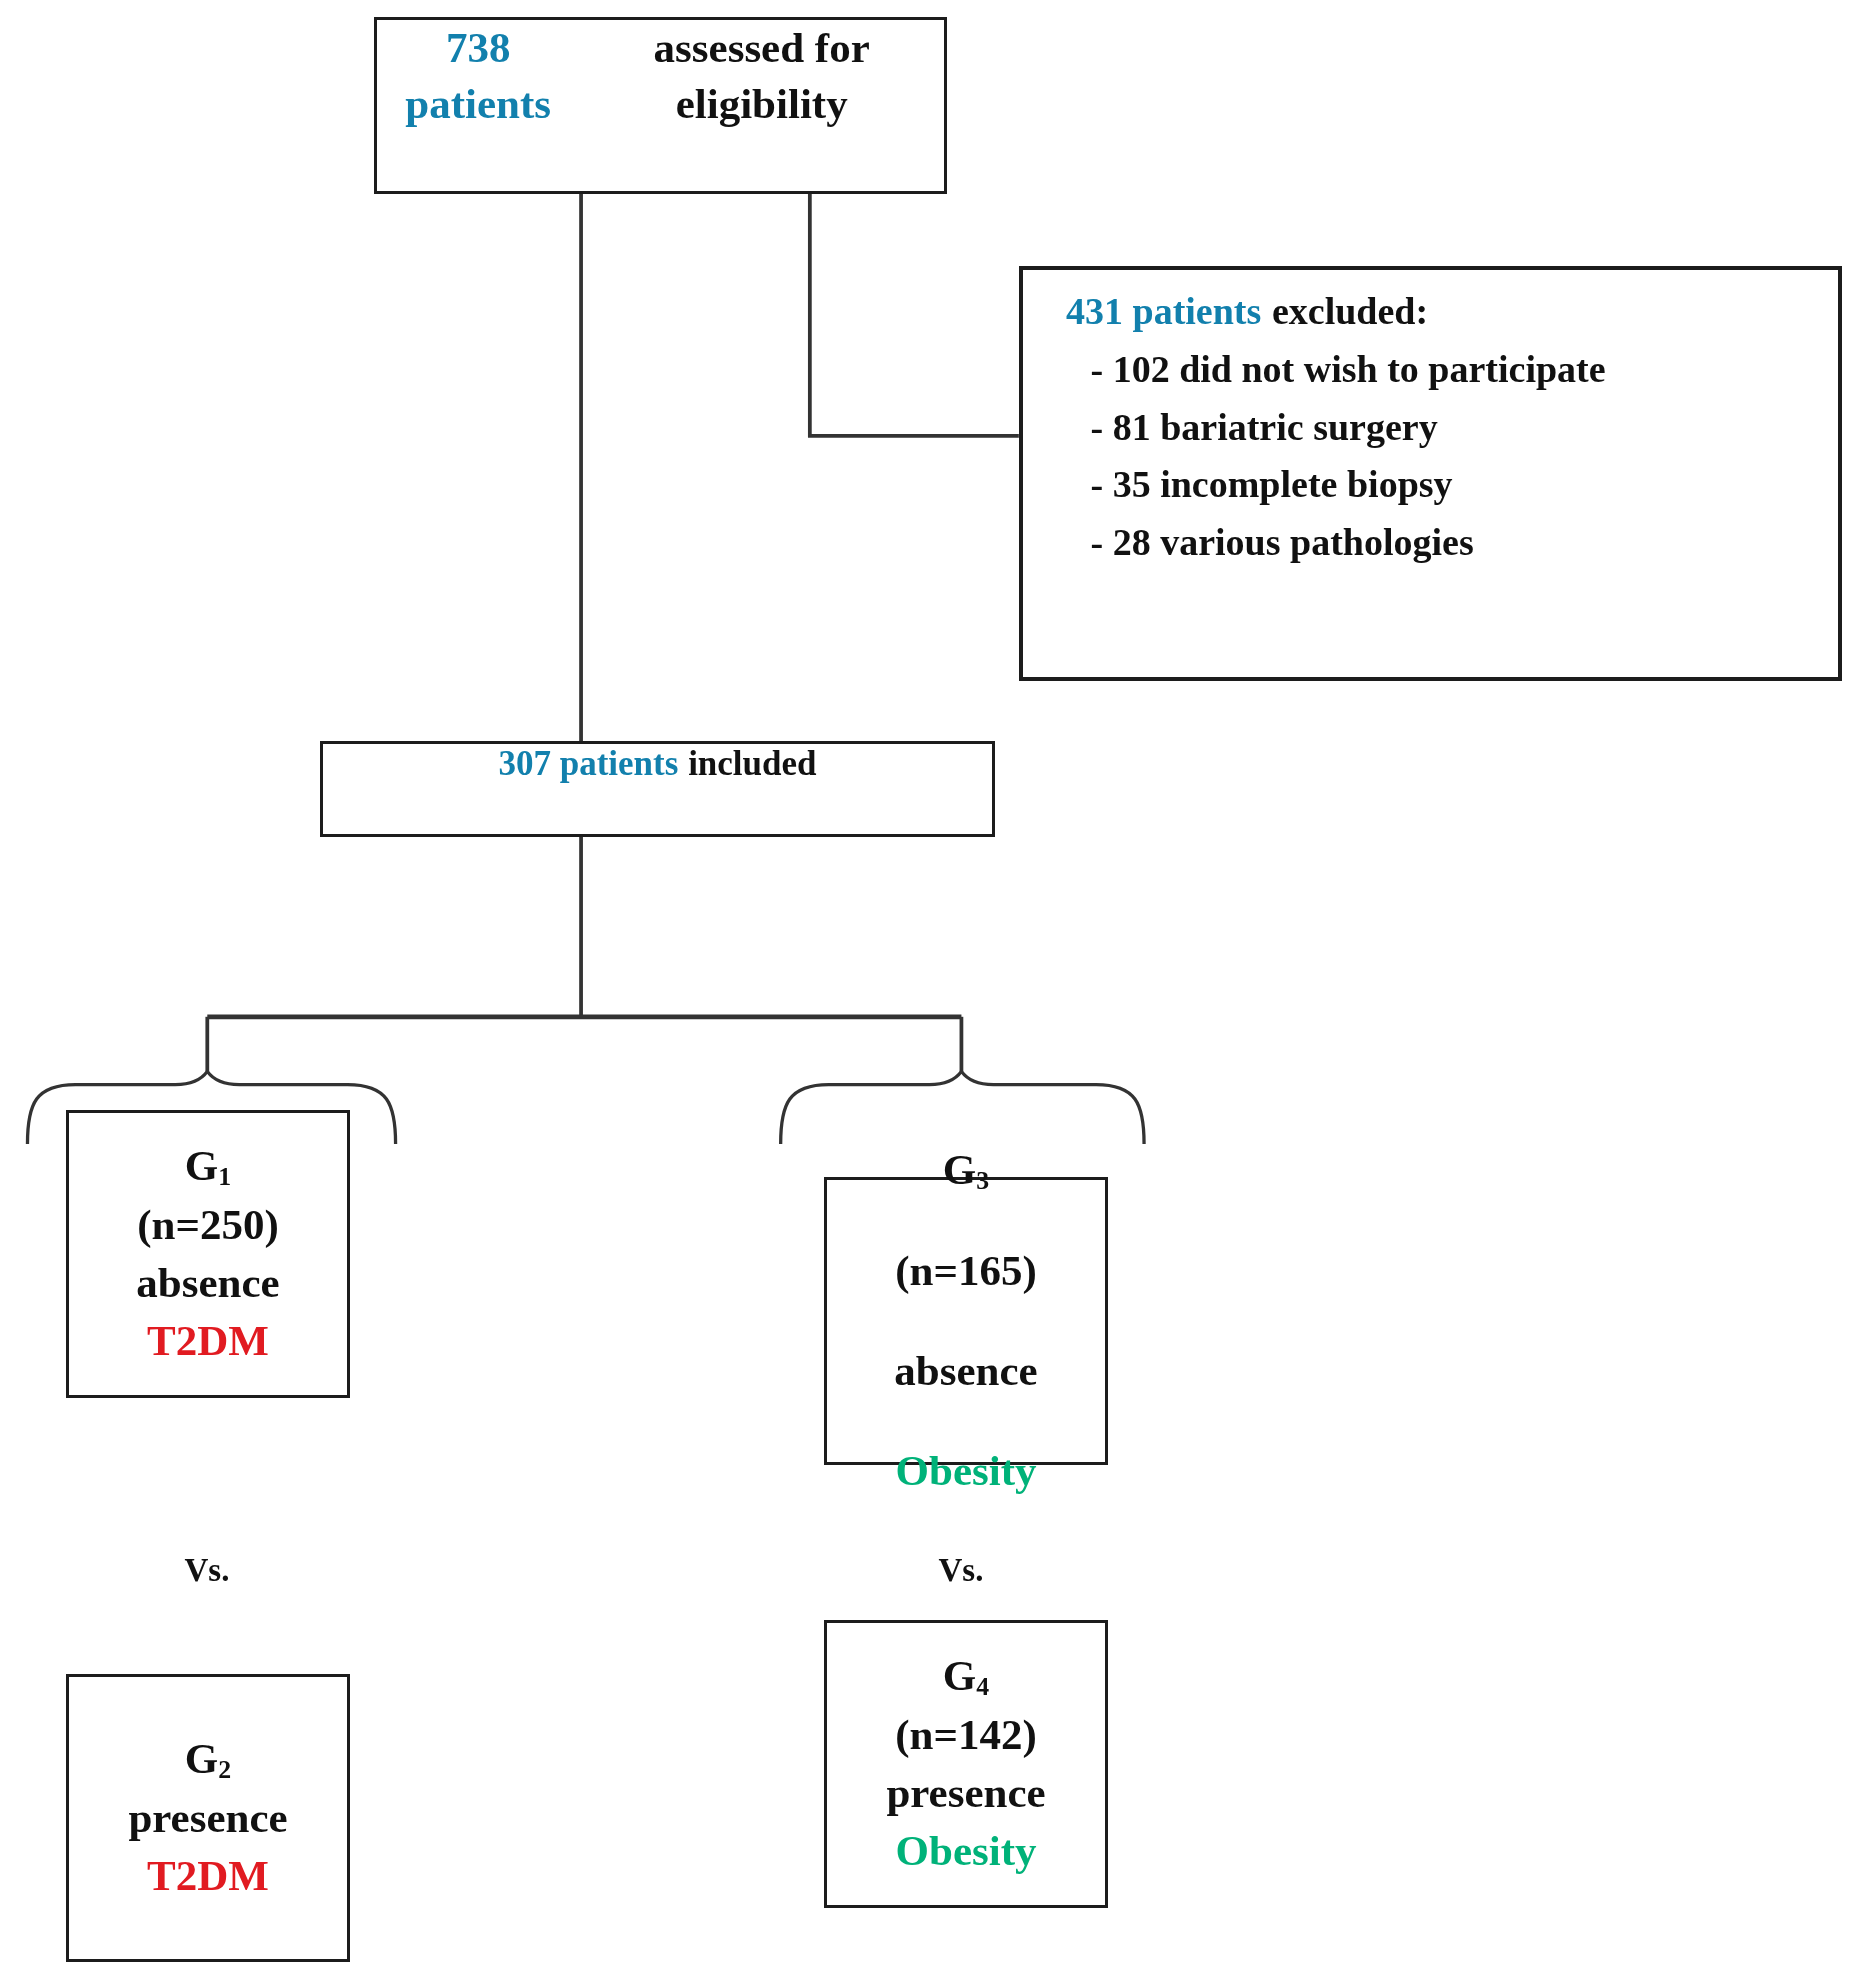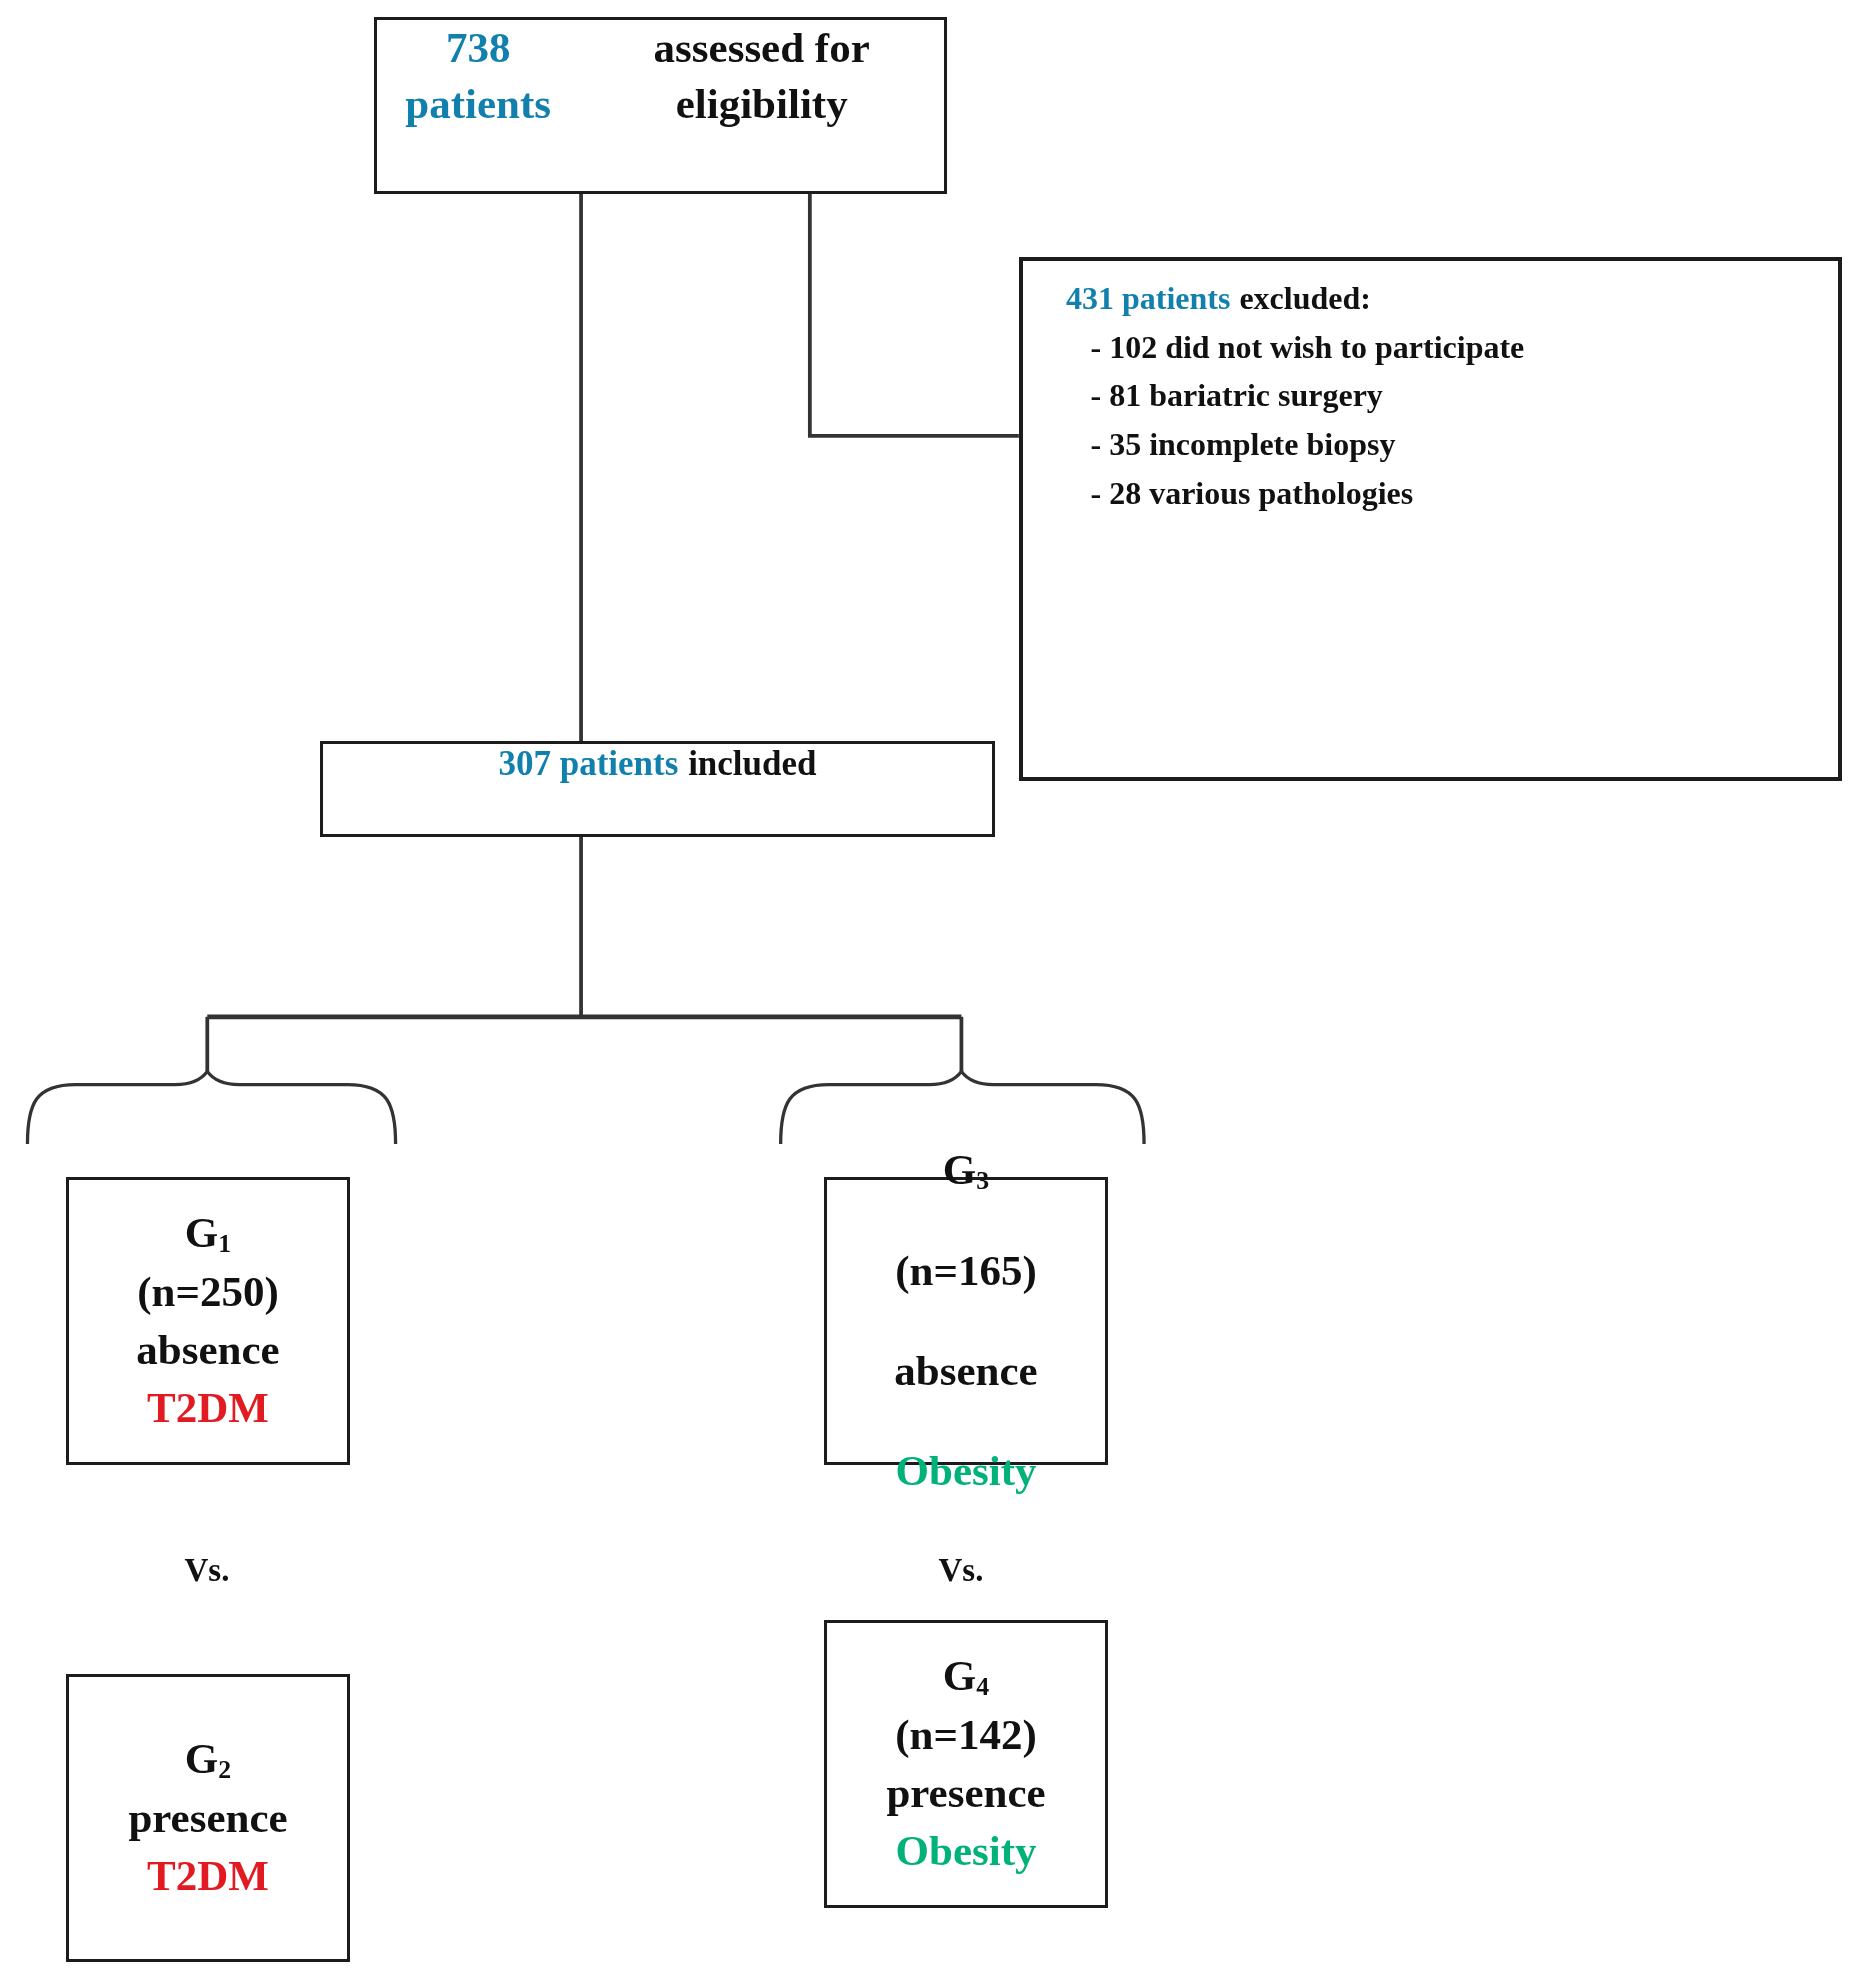--- a/index.html
+++ b/index.html
@@ -17,39 +17,39 @@
     background:#fff;
     border:3.8px solid #1c1c1c;
     text-align:center;
   }
   #eligibility-box{
     left:374px;top:17px;width:573px;height:177px;
     font-size:43px;line-height:1.30;
     display:flex;justify-content:center;
   }
   #excluded-box{
-    left:1019px;top:257px;width:823px;height:524px;
+    left:1019px;top:266px;width:823px;height:415px;
     border-width:4.7px;
-    font-size:32px;line-height:1.52;
+    font-size:38px;line-height:1.52;
     text-align:left;
     padding:13px 9.4px 7.5px 43px;
   }
   #excluded-box .excl-item{padding-left:24.5px;white-space:nowrap;}
   #included-box{
     left:320px;top:741px;width:675px;height:96px;
     font-size:35px;
     display:flex;align-items:flex-start;justify-content:center;
     white-space:nowrap;
   }
   .group-box{
     width:284px;height:288px;
     font-size:43px;line-height:1.36;
     display:flex;flex-direction:column;justify-content:center;
   }
-  #group-box-g1{left:66px;top:1177px;}
+  #group-box-g1{left:66px;top:1110px;}
   #group-box-g3{left:824px;top:1177px;gap:42px;}
   #group-box-g2{left:66px;top:1674px;}
   #group-box-g4{left:824px;top:1620px;}
   .vs-label{
     position:absolute;
     width:188px;
     font-size:33px;
     text-align:center;
   }
   #vs-left{left:113px;top:1552px;}

